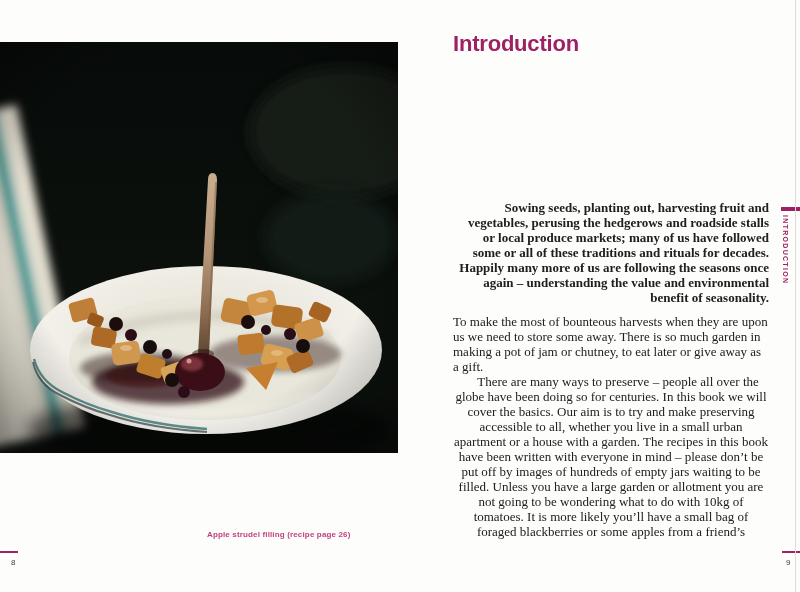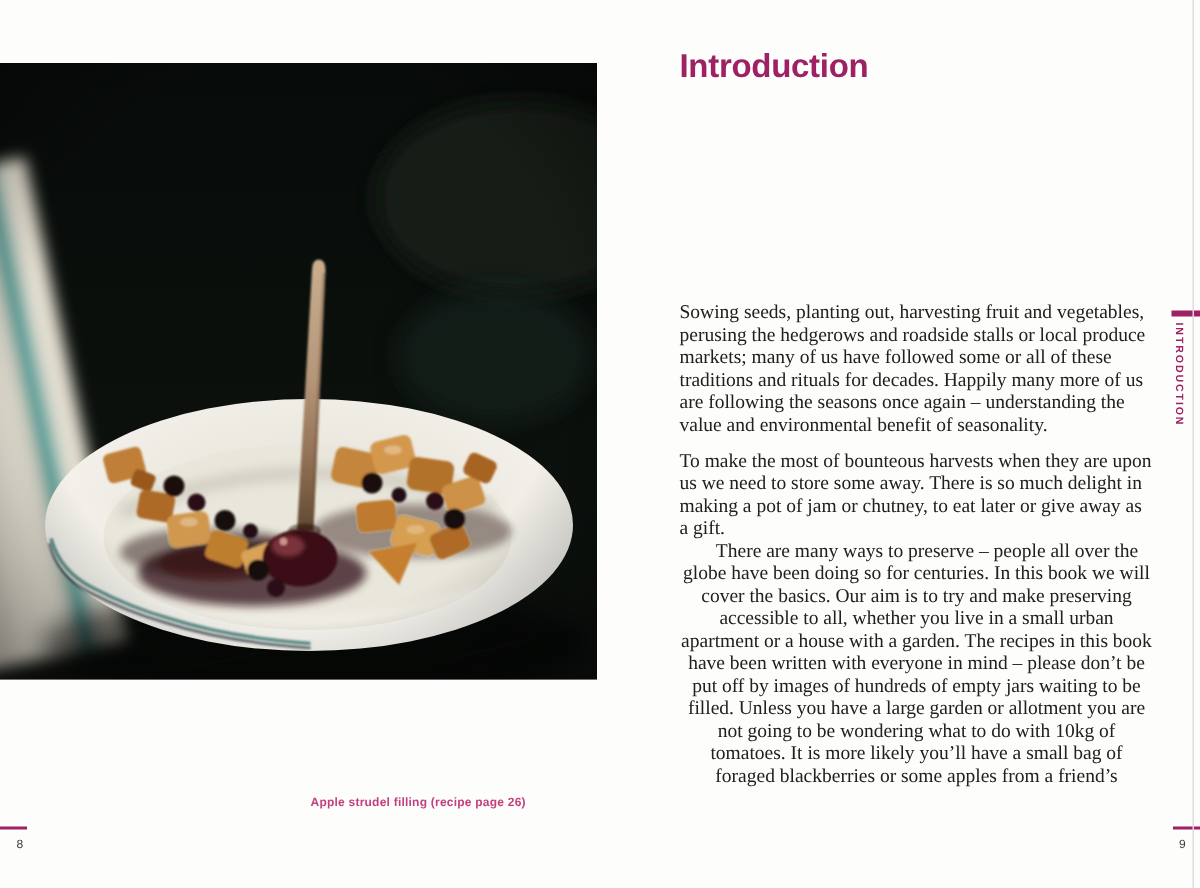--- a/index.html
+++ b/index.html
@@ -35,21 +35,21 @@
     position:absolute;left:453px;top:32px;margin:0;
     font-size:22px;line-height:24px;font-weight:bold;letter-spacing:-.2px;
     color:var(--accent,#9e2163);
   }
   .bodycol{
     position:absolute;left:453px;top:200px;width:316px;
     font-family:"Liberation Serif",serif;
     font-size:13px;line-height:15px;color:var(--body_text,#21201e);
   }
   .bodycol p{margin:0;}
-  .bodycol p.lead{font-weight:normal;margin-bottom:9px;}
+  .bodycol p.lead{font-weight:bold;margin-bottom:9px;text-align:right;}
   .bodycol p.indented{text-indent:14px;text-align:center;}
   .side-tab-bar{
     position:absolute;left:781px;top:207px;width:19px;height:4px;
     background:var(--accent,#9e2163);
   }
   .side-tab-label{
     position:absolute;left:782px;top:215px;height:90px;
     writing-mode:vertical-rl;
     font-size:7px;font-weight:bold;letter-spacing:1.3px;
     color:var(--accent,#9e2163);
@@ -196,21 +196,21 @@
     <div class="folio-rule left"></div>
     <div class="folio-num left">8</div>
   </section>
 
   <section>
 
     <h1 class="chapter">Introduction</h1>
 
     <div class="bodycol">
       <p class="lead">Sowing seeds, planting out, harvesting fruit and vegetables, perusing the hedgerows and roadside stalls or local produce markets; many of us have followed some or all of these traditions and rituals for decades. Happily many more of us are following the seasons once again – understanding the value and environmental benefit of seasonality.</p>
-      <p>To make the most of bounteous harvests when they are upon us we need to store some away. There is so much delight in making a pot of jam or chutney, to eat later or give away as a gift.</p>
+      <p>To make the most of bounteous harvests when they are upon us we need to store some away. There is so much garden in making a pot of jam or chutney, to eat later or give away as a gift.</p>
       <p class="indented">There are many ways to preserve – people all over the globe have been doing so for centuries. In this book we will cover the basics. Our aim is to try and make preserving accessible to all, whether you live in a small urban apartment or a house with a garden. The recipes in this book have been written with everyone in mind – please don’t be put off by images of hundreds of empty jars waiting to be filled. Unless you have a large garden or allotment you are not going to be wondering what to do with 10kg of tomatoes. It is more likely you’ll have a small bag of foraged blackberries or some apples from a friend’s</p>
     </div>
 
     <div class="side-tab-bar"></div>
     <div class="side-tab-label">INTRODUCTION</div>
 
     <div class="folio-rule right"></div>
     <div class="folio-num right">9</div>
 
     <div class="page-edge"></div>

